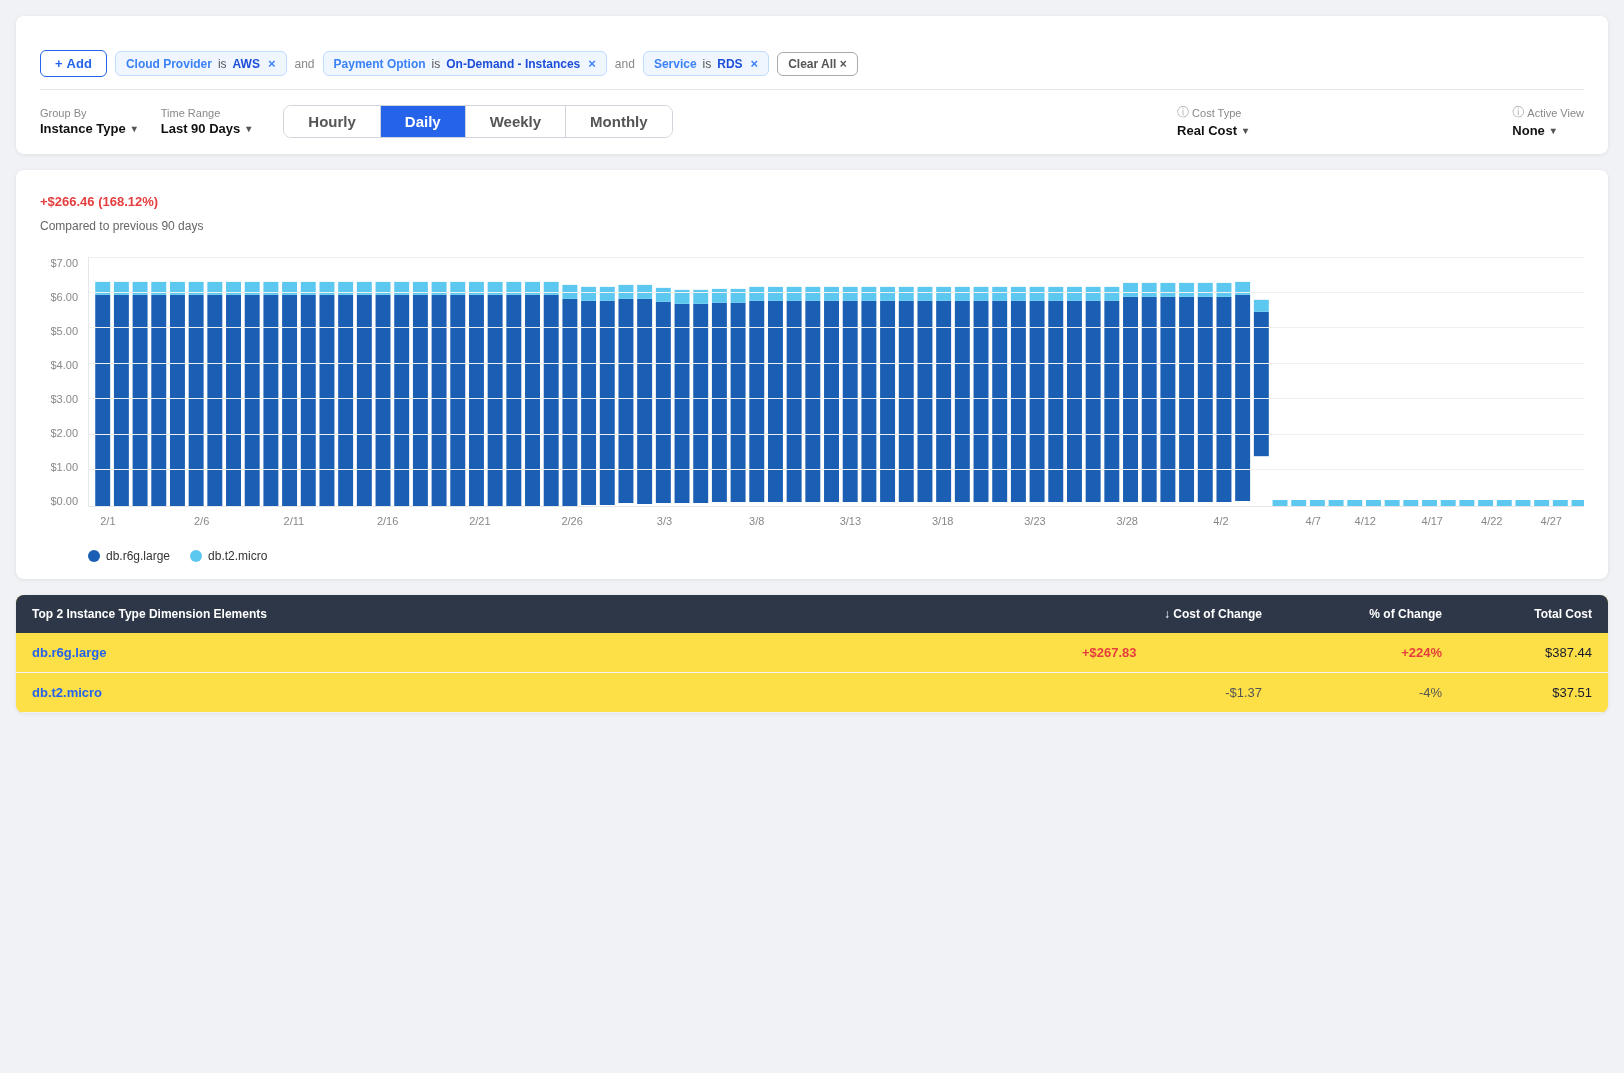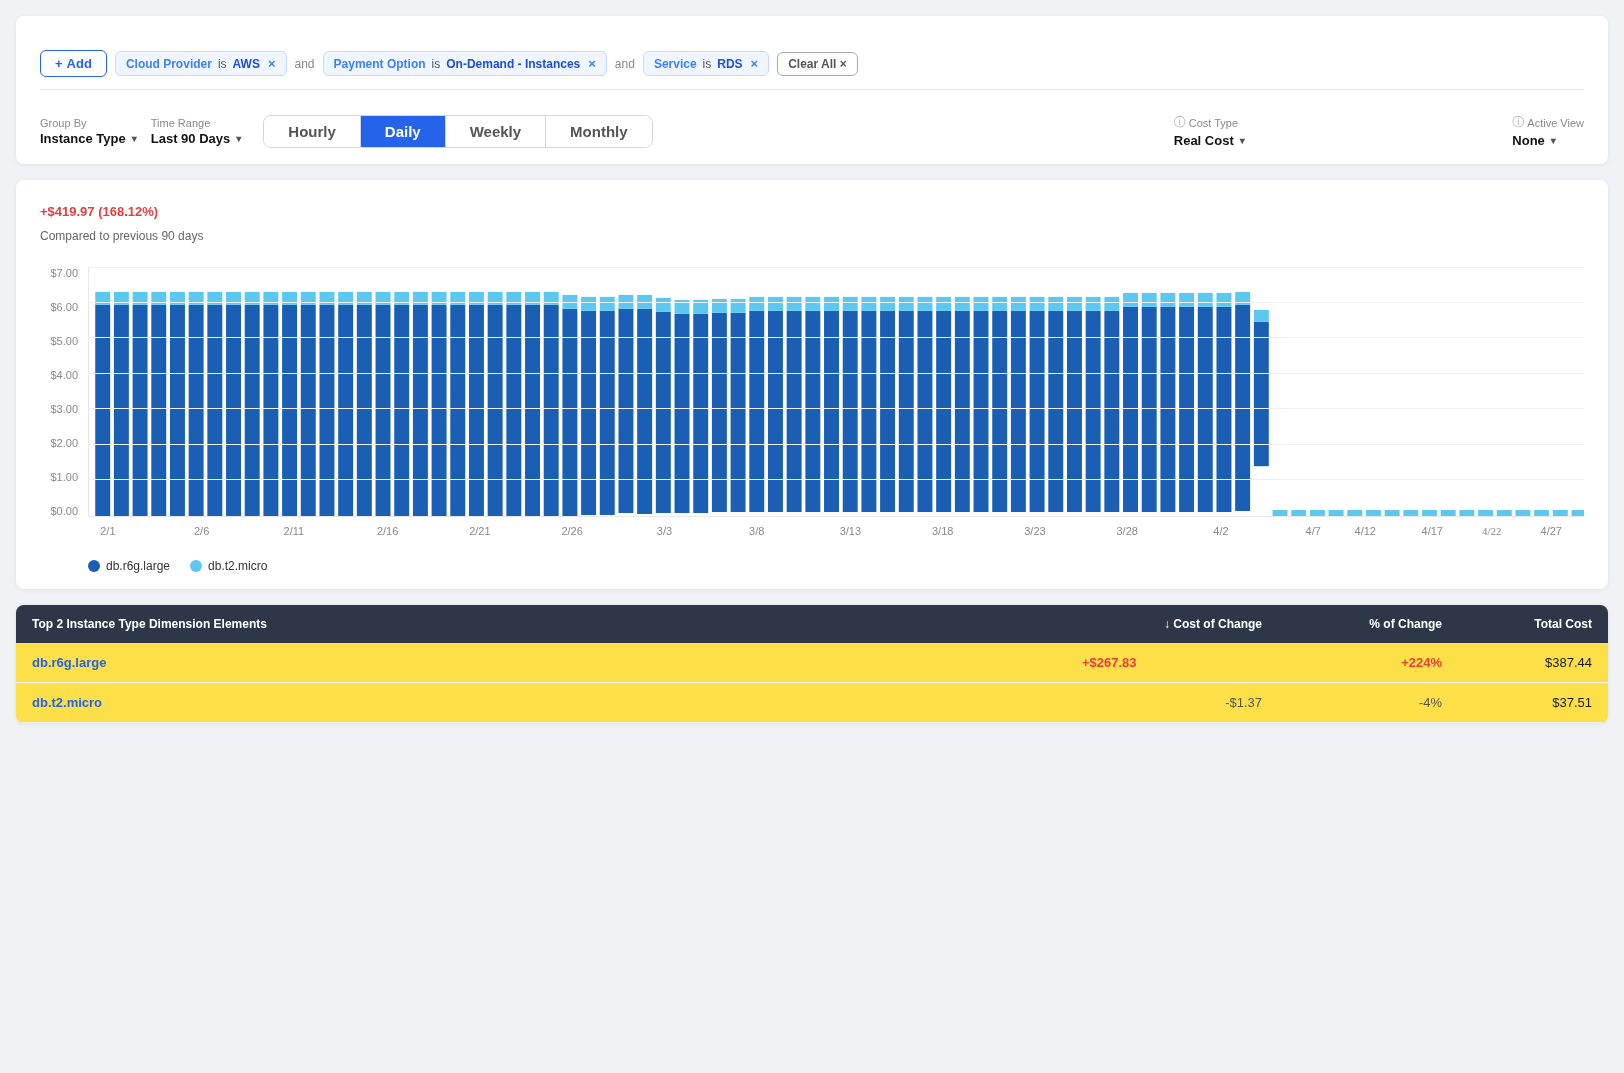--- a/index.html
+++ b/index.html
@@ -55,22 +55,22 @@
       color: #3b82f6; font-weight: 700; margin-left: 4px; cursor: pointer; font-size: 13px;
     }
     .filter-sep { color: #888; font-size: 12px; }
 
     .clear-all-btn {
       background: none; border: 1.5px solid #aaa; border-radius: 6px;
       padding: 4px 10px; font-size: 12px; color: #555; cursor: pointer; font-weight: 600;
     }
 
     .controls-row {
-      display: flex; align-items: center; gap: 14px;
-      border-top: 1px solid #e5e7eb; padding-top: 24px;
+      display: flex; align-items: center; gap: 24px;
+      border-top: 1px solid #e5e7eb; padding-top: 14px;
     }
 
     .control-group { display: flex; flex-direction: column; gap: 2px; }
     .control-label { font-size: 11px; color: #888; font-weight: 500; }
     .control-select {
       display: flex; align-items: center; gap: 4px;
       font-size: 13px; font-weight: 700; color: #111; cursor: pointer; background: none; border: none;
     }
     .control-select .arrow { font-size: 10px; color: #555; margin-left: 2px; }
 
@@ -270,21 +270,21 @@
       </span>
       <button class="control-select">
         <span>None</span>
         <span class="arrow">▾</span>
       </button>
     </div>
   </div>
 </div>
 
 <div class="chart-card">
-  <div class="cost-change">+$419.97 (168.12%)</div>
+  <div class="cost-change">+$266.46 (168.12%)</div>
   <div class="cost-compare">Compared to previous 90 days</div>
 
   <div class="chart-container">
 
     <div class="chart-y-axis">
       <span class="y-label">$7.00</span>
       <span class="y-label">$6.00</span>
       <span class="y-label">$5.00</span>
       <span class="y-label">$4.00</span>
       <span class="y-label">$3.00</span>
@@ -488,21 +488,21 @@
       <span class="x-label" style="left: 38.2%;">3/3</span>
       <span class="x-label" style="left: 44.4%;">3/8</span>
       <span class="x-label" style="left: 50.7%;">3/13</span>
       <span class="x-label" style="left: 56.9%;">3/18</span>
       <span class="x-label" style="left: 63.1%;">3/23</span>
       <span class="x-label" style="left: 69.3%;">3/28</span>
       <span class="x-label" style="left: 75.6%;">4/2</span>
       <span class="x-label" style="left: 81.8%;">4/7</span>
       <span class="x-label" style="left: 85.3%;">4/12</span>
       <span class="x-label" style="left: 89.8%;">4/17</span>
-      <span class="x-label" style="left: 93.8%; font-family: Liberation Serif, serif;">4/22</span>
+      <span class="x-label" style="left: 93.8%;">4/22</span>
       <span class="x-label" style="left: 97.8%;">4/27</span>
     </div>
   </div>
 
   <div class="legend">
     <div class="legend-item">
       <div class="legend-dot legend-dot-blue"></div>
       <span>db.r6g.large</span>
     </div>
     <div class="legend-item">

